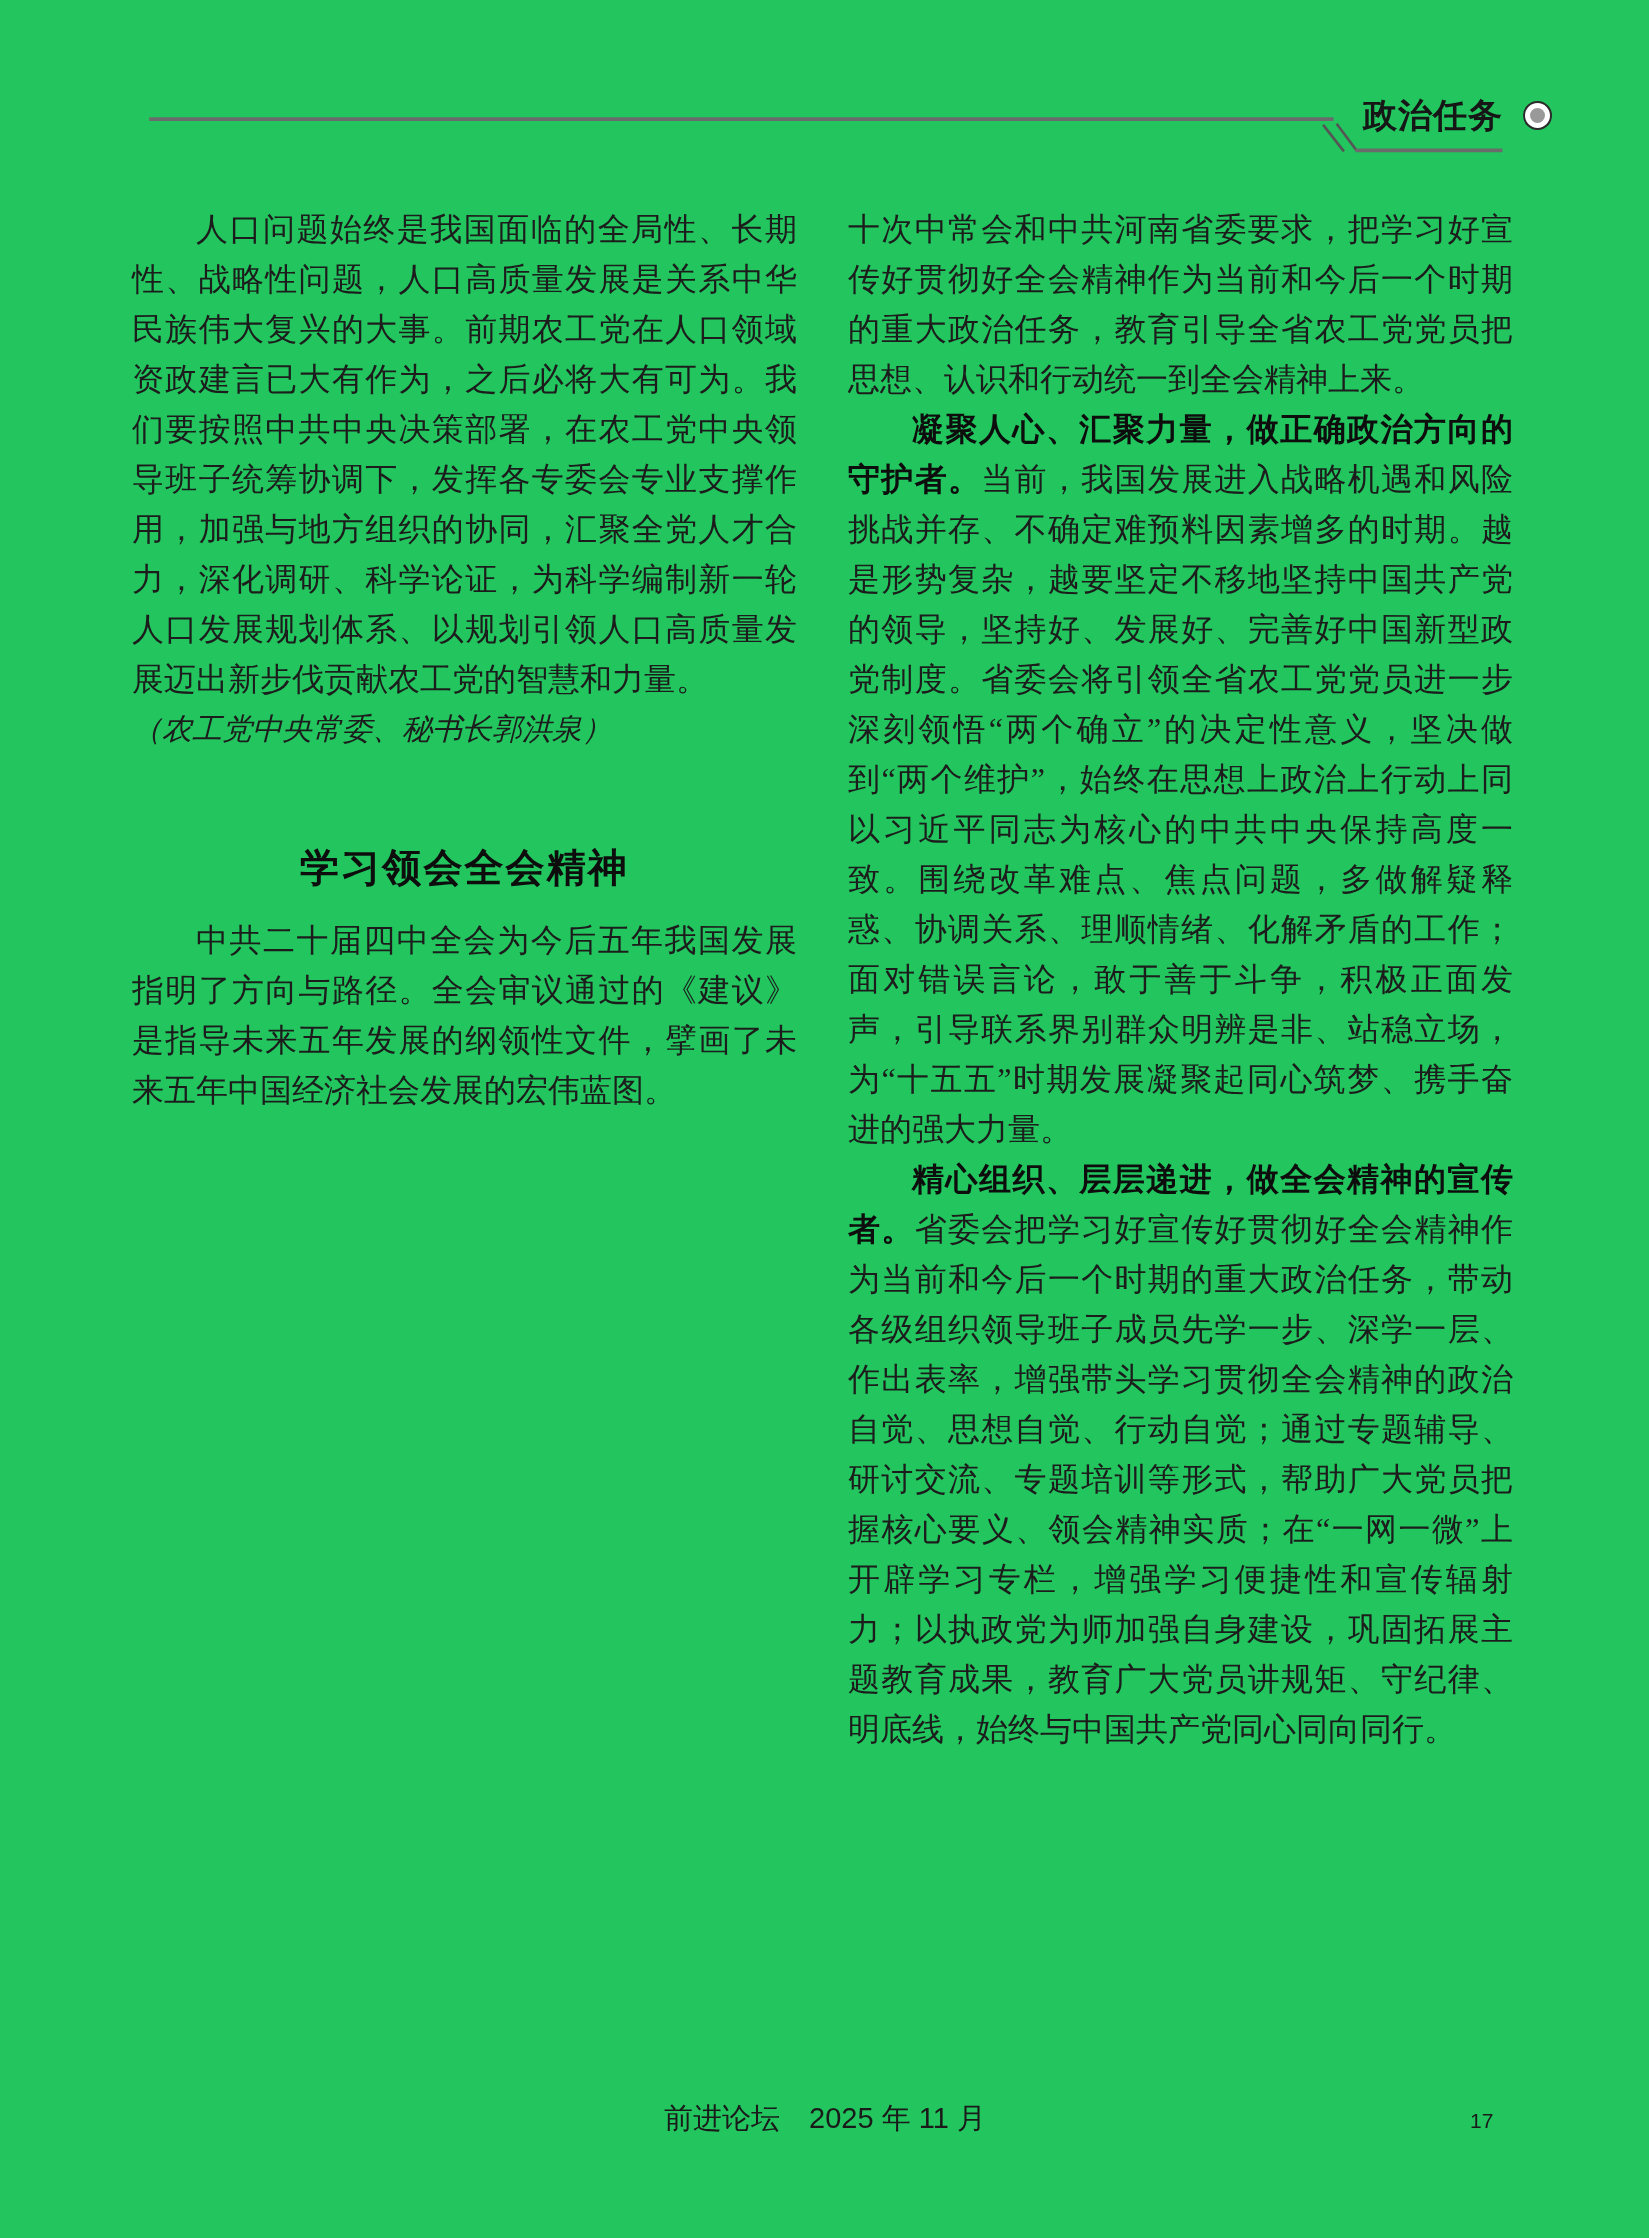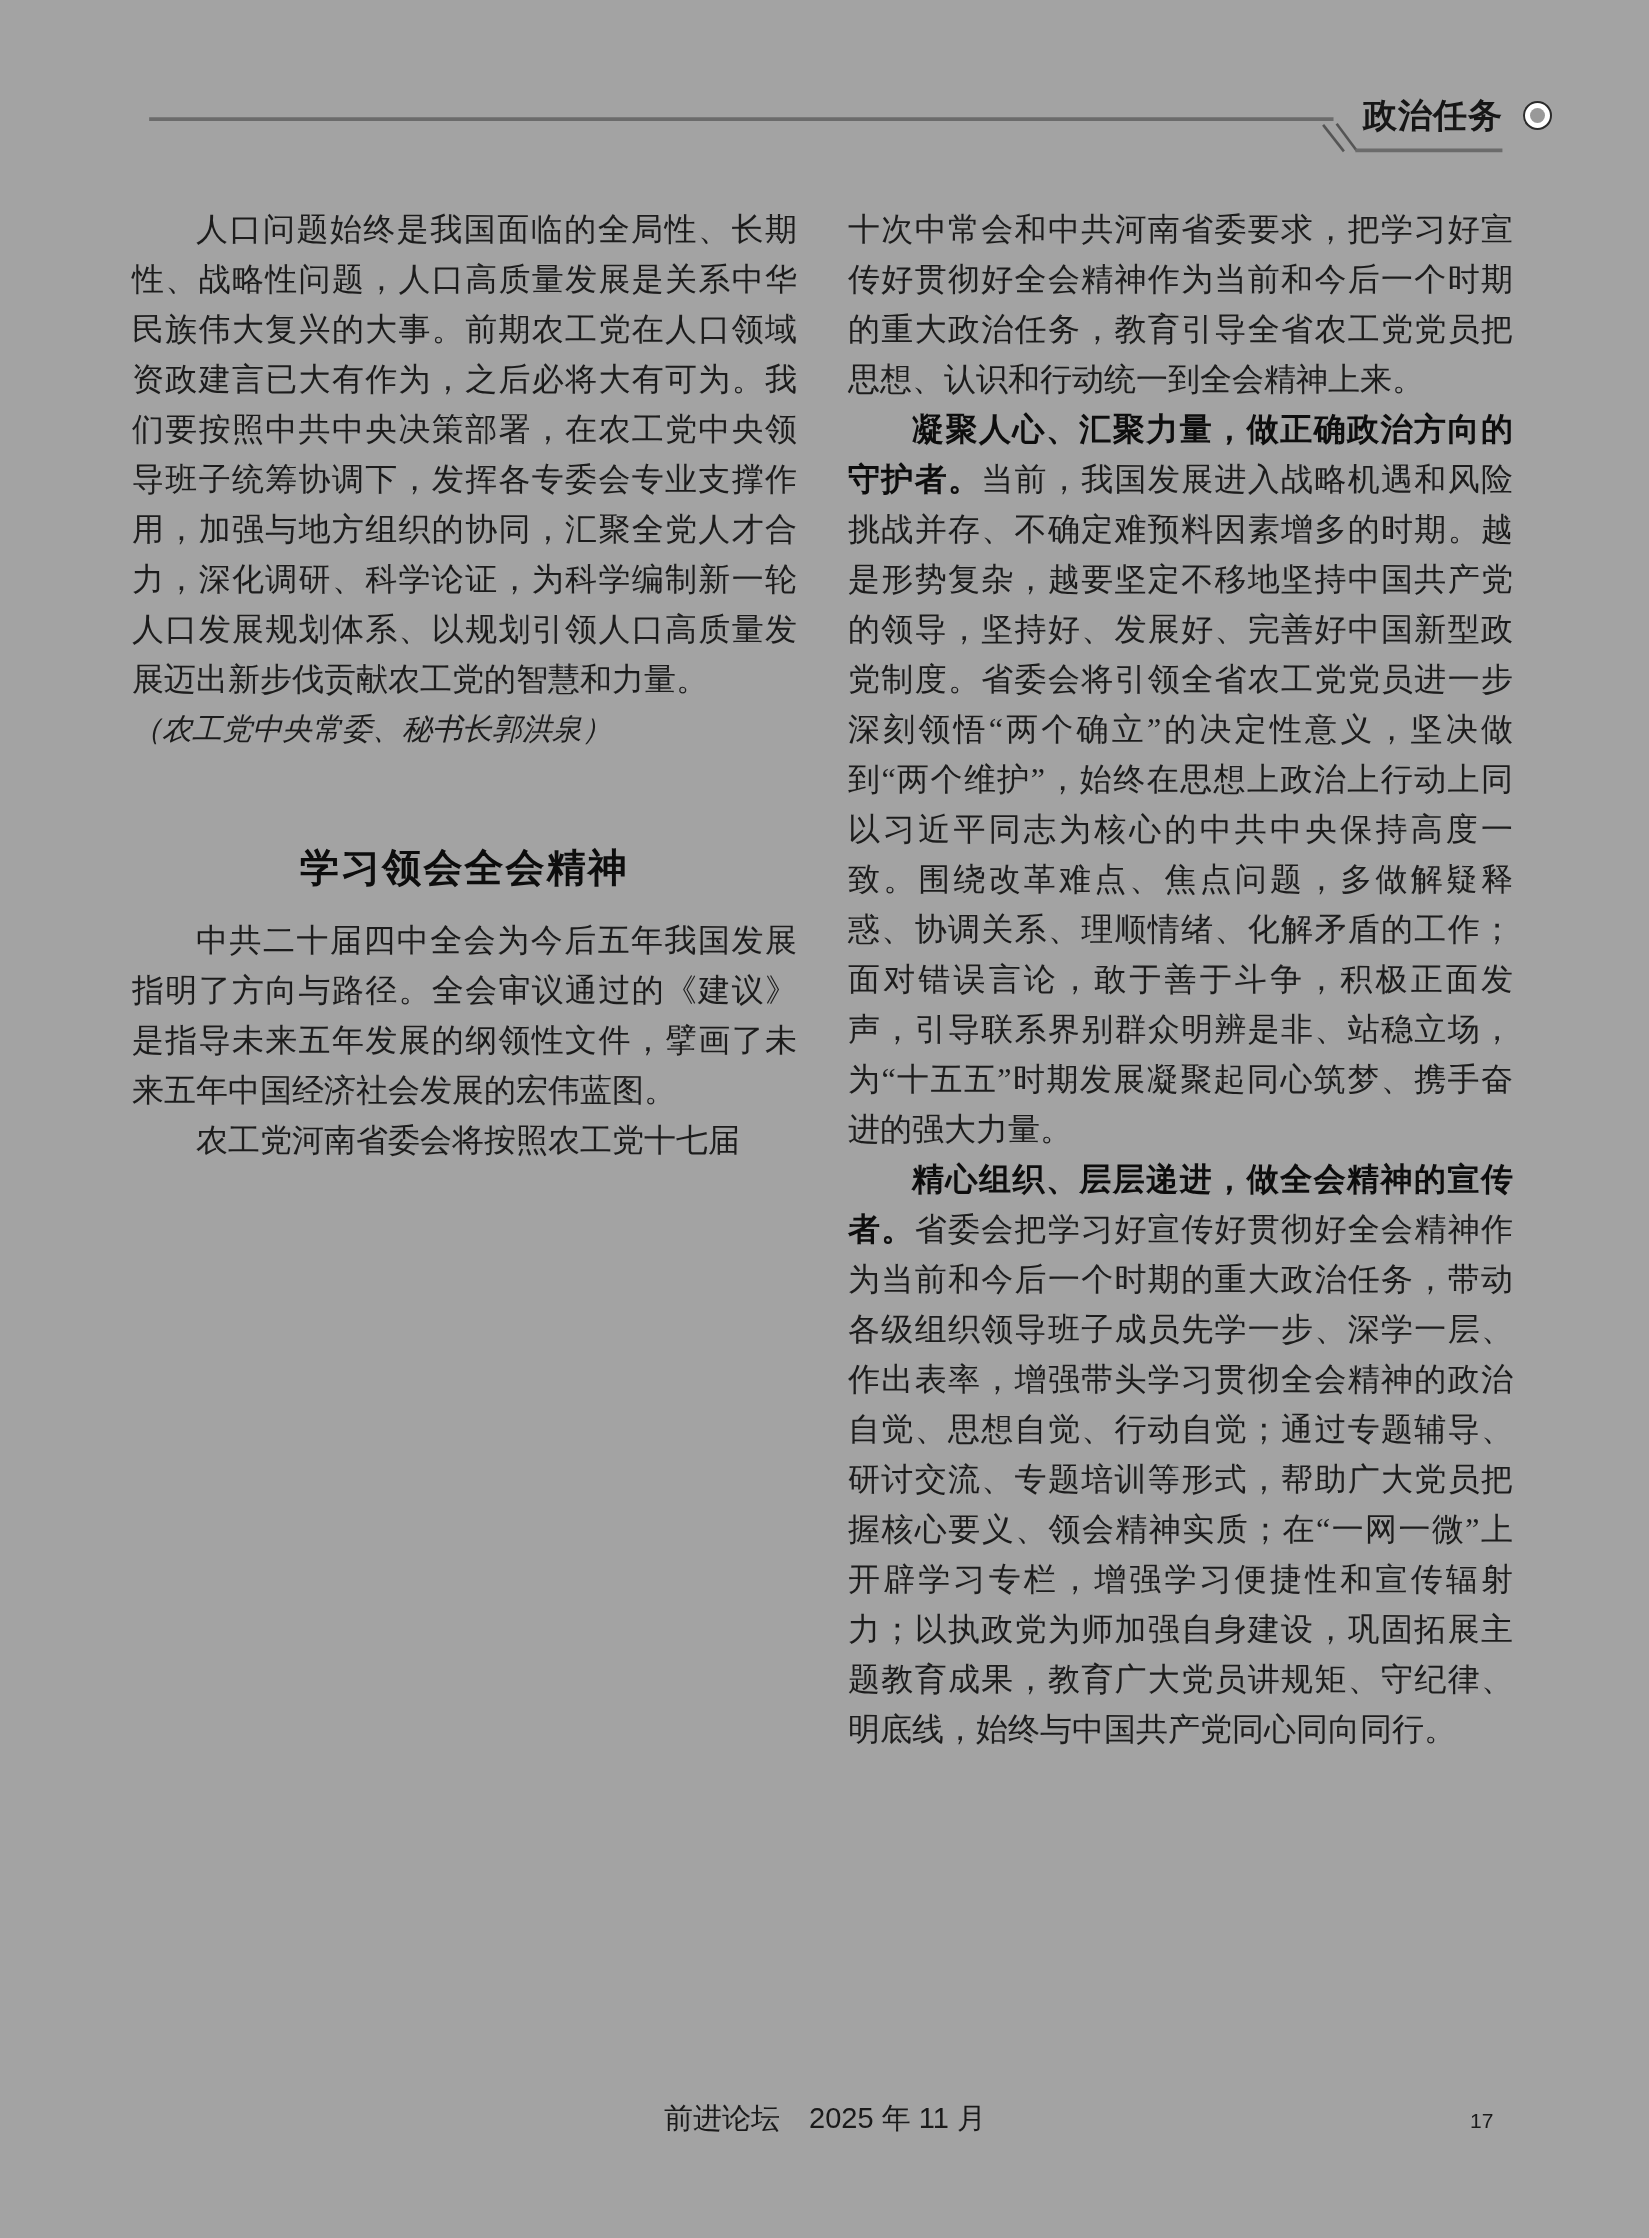--- a/index.html
+++ b/index.html
@@ -1,19 +1,19 @@
 <!DOCTYPE html>
 <html style="font-size:8.3px"><head>
 <meta charset="utf-8">
 <style>
   html,body{margin:0;padding:0;background:#e8e8e8;}
   .page{
     position:relative;
     width:1650px;height:2239px;
-    background:#a3a3a3;
+    background:#22c55e;
     overflow:hidden;
     font-family:"Liberation Serif","DejaVu Serif",serif;
     color:#1c1c1c;
     text-decoration:underline;
   }
   
   .header-rules{position:absolute;left:0;top:0;width:1650px;height:177px;}
   .header-title{
     position:absolute;left:1363px;top:97px;width:140px;
     font-family:"DejaVu Serif","Liberation Serif",serif;
@@ -84,21 +84,20 @@
     <div class="dot"></div>
   </div>
 
   <div class="col col-left">
     <p>人口问题始终是我国面临的全局性、长期性、战略性问题，人口高质量发展是关系中华民族伟大复兴的大事。前期农工党在人口领域资政建言已大有作为，之后必将大有可为。我们要按照中共中央决策部署，在农工党中央领导班子统筹协调下，发挥各专委会专业支撑作用，加强与地方组织的协同，汇聚全党人才合力，深化调研、科学论证，为科学编制新一轮人口发展规划体系、以规划引领人口高质量发展迈出新步伐贡献农工党的智慧和力量。</p>
     <p class="signature">（农工党中央常委、秘书长郭洪泉）</p>
     <div class="article-heading">
       <div>学习领会全会精神</div>
     </div>
     <p>中共二十届四中全会为今后五年我国发展指明了方向与路径。全会审议通过的《建议》是指导未来五年发展的纲领性文件，擘画了未来五年中国经济社会发展的宏伟蓝图。</p>
-    <p>农工党河南省委会将按照农工党十七届</p>
   </div>
 
   <div class="col col-right">
     <p class="noindent">十次中常会和中共河南省委要求，把学习好宣传好贯彻好全会精神作为当前和今后一个时期的重大政治任务，教育引导全省农工党党员把思想、认识和行动统一到全会精神上来。</p>
     <p><b class="lead">凝聚人心、汇聚力量，做正确政治方向的守护者。</b><span>当前，我国发展进入战略机遇和风险挑战并存、不确定难预料因素增多的时期。越是形势复杂，越要坚定不移地坚持中国共产党的领导，坚持好、发展好、完善好中国新型政党制度。省委会将引领全省农工党党员进一步深刻领悟“两个确立”的决定性意义，坚决做到“两个维护”，始终在思想上政治上行动上同以习近平同志为核心的中共中央保持高度一致。围绕改革难点、焦点问题，多做解疑释惑、协调关系、理顺情绪、化解矛盾的工作；面对错误言论，敢于善于斗争，积极正面发声，引导联系界别群众明辨是非、站稳立场，为“十五五”时期发展凝聚起同心筑梦、携手奋进的强大力量。</span></p>
     <p><b class="lead">精心组织、层层递进，做全会精神的宣传者。</b><span>省委会把学习好宣传好贯彻好全会精神作为当前和今后一个时期的重大政治任务，带动各级组织领导班子成员先学一步、深学一层、作出表率，增强带头学习贯彻全会精神的政治自觉、思想自觉、行动自觉；通过专题辅导、研讨交流、专题培训等形式，帮助广大党员把握核心要义、领会精神实质；在“一网一微”上开辟学习专栏，增强学习便捷性和宣传辐射力；以执政党为师加强自身建设，巩固拓展主题教育成果，教育广大党员讲规矩、守纪律、明底线，始终与中国共产党同心同向同行。</span></p>
   </div>
 
   <div class="footer-center">
     <span>前进论坛</span><span class="gap"></span><span>2025 年 11 月</span>

